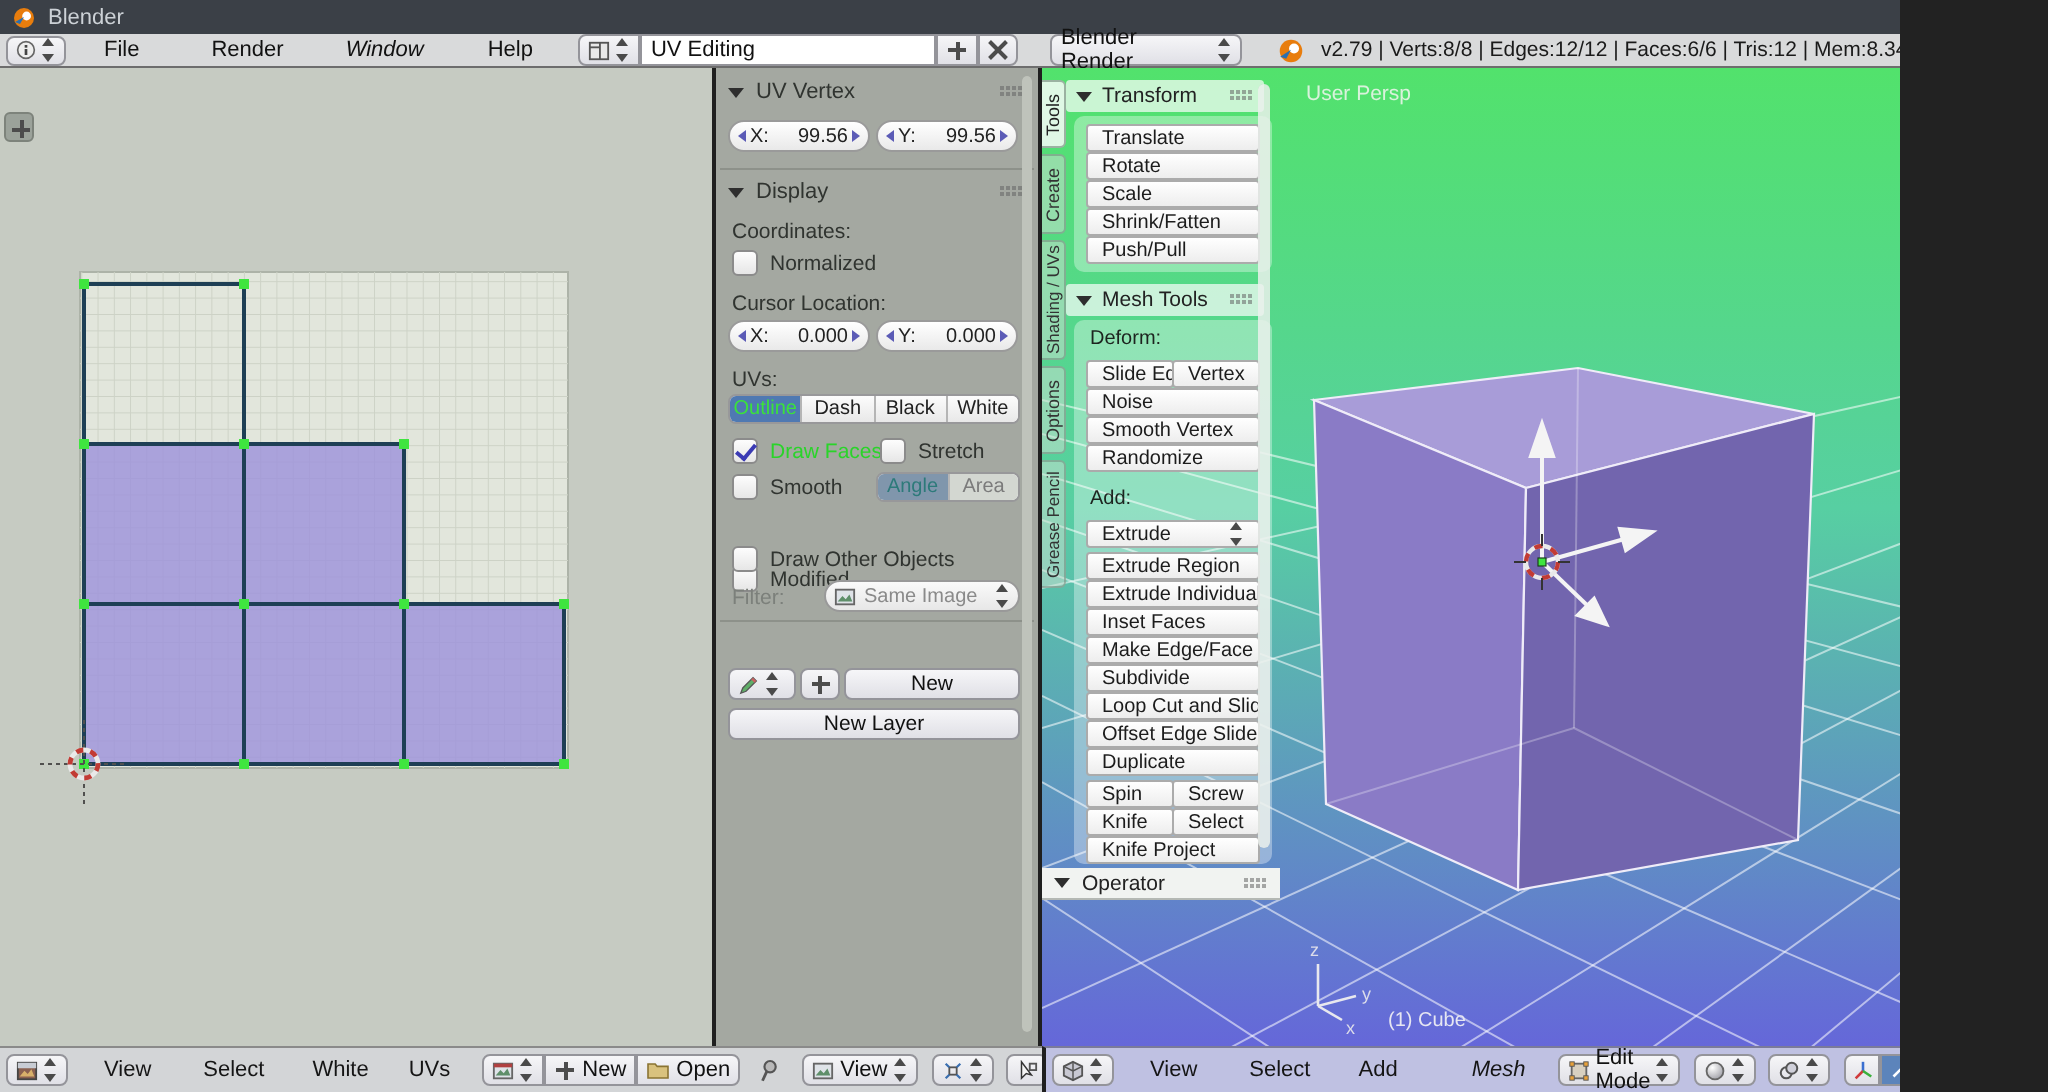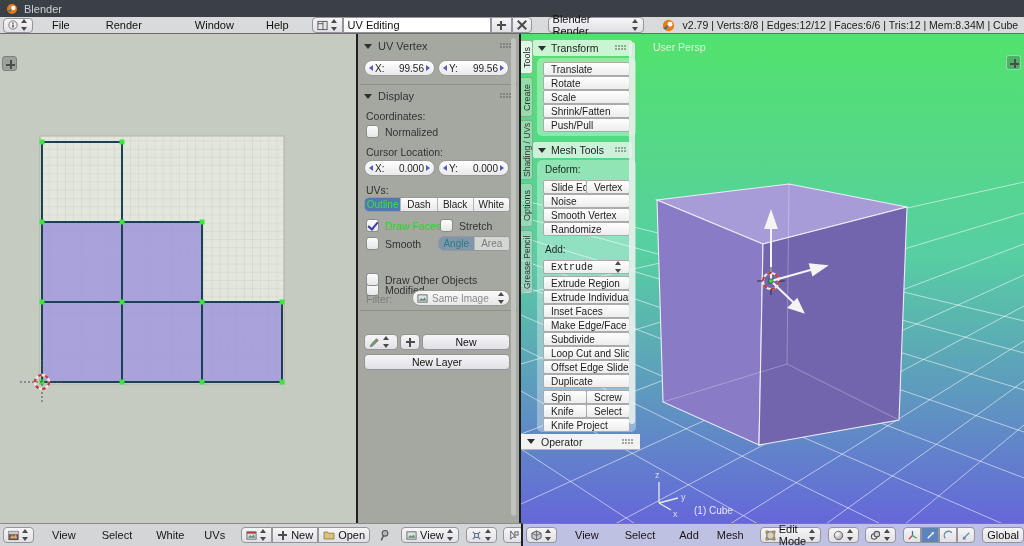--- a/index.html
+++ b/index.html
@@ -1,17 +1,17 @@
 <!DOCTYPE html>
 <html><head>
 <meta charset="utf-8">
 <style>
   * { margin:0; padding:0; box-sizing:border-box; }
   body { font-family:"Liberation Sans", sans-serif; background:#222; }
-  #app { position:relative; width:1024px; height:546px; overflow:hidden; background:#c6cbc2; font-size:11px; color:#111; }
+  #app { position:relative; width:950px; height:546px; overflow:hidden; background:#c6cbc2; font-size:11px; color:#111; }
 
   
   .abs { position:absolute; }
   .row { display:flex; align-items:center; }
   .lbl { font-size:11px; color:#111; padding:0 7px; }
   .spin { width:7px; height:12px; position:relative; flex:0 0 auto; }
   .spin::before { content:""; position:absolute; left:0; top:0; border-left:3.5px solid transparent; border-right:3.5px solid transparent; border-bottom:4px solid #4a4a4a; }
   .spin::after  { content:""; position:absolute; left:0; bottom:0; border-left:3.5px solid transparent; border-right:3.5px solid transparent; border-top:4px solid #4a4a4a; }
   .tridown { width:0; height:0; border-left:4px solid transparent; border-right:4px solid transparent; border-top:5px solid #2e2e2e; flex:0 0 auto; }
   .plus { position:relative; width:11px; height:11px; flex:0 0 auto; }
@@ -58,21 +58,21 @@
     <span class="fbtn" style="height:15px;">
       <svg class="icob" viewBox="0 0 12 12" style="width:10px;height:10px;">
           <circle cx="6" cy="6" r="5" fill="#eee" stroke="#666"></circle>
           <rect x="5.2" y="3" width="1.6" height="1.6" fill="#444"></rect>
           <rect x="5.2" y="5.4" width="1.6" height="3.6" fill="#444"></rect>
         </svg>
       <span class="spin"></span>
     </span>
     <span class="lbl" style="margin-left:8px;">File</span>
     <span class="lbl" style="margin-left:18px;">Render</span>
-    <span class="lbl" style="margin-left:35px;">Window</span>
+    <span class="lbl" style="margin-left:13px;font-style:italic;">Window</span>
     <span class="lbl" style="margin-left:14px;">Help</span>
 
     <span class="row" style="margin-left:12px;gap:0;">
       <span class="fbtn" style="border-radius:4px 0 0 4px;">
         <svg class="icob" viewBox="0 0 12 12" style="width:11px;height:11px;">
             <rect x="1" y="1.5" width="10" height="9" fill="#e8e8e8" stroke="#555"></rect>
             <line x1="6.5" y1="1.5" x2="6.5" y2="10.5" stroke="#555"></line>
             <line x1="1" y1="4" x2="6.5" y2="4" stroke="#555"></line>
           </svg>
         <span class="spin"></span>
@@ -382,21 +382,21 @@
     <div class="shelfbtn" style="top:160px;">
         <span>Noise</span>
       </div>
     <div class="shelfbtn" style="top:174px;">
         <span>Smooth Vertex</span>
       </div>
     <div class="shelfbtn" style="top:188px;">
         <span>Randomize</span>
       </div>
     <div class="abs" style="left:12px;top:210px;font-size:10px;color:#1d241f;">Add:</div>
-    <div class="shelfbtn" style="top:226px;font-family:Liberation Mono, monospace;">
+    <div class="shelfbtn" style="top:226px;">
       <span>Extrude</span>
       <span class="spin" style="margin-left:auto;"></span>
     </div>
     <div class="shelfbtn" style="top:242px;">
         <span>Extrude Region</span>
       </div>
     <div class="shelfbtn" style="top:256px;">
         <span>Extrude Individual</span>
       </div>
     <div class="shelfbtn" style="top:270px;">
@@ -549,21 +549,21 @@
     <span class="fbtn">
       <svg class="icob" viewBox="0 0 12 12" style="width:11px;height:11px;">
           <path d="M6 1 L11 3.5 L11 8.5 L6 11 L1 8.5 L1 3.5 Z" fill="#c8c8d2" stroke="#555"></path>
           <path d="M6 1 L6 6 L11 3.5 M6 6 L1 3.5 M6 6 L6 11" fill="none" stroke="#555" stroke-width="0.8"></path>
         </svg>
       <span class="spin"></span>
     </span>
     <span class="footmenu" style="margin-left:8px;">View</span>
     <span class="footmenu" style="margin-left:8px;">Select</span>
     <span class="footmenu" style="margin-left:6px;">Add</span>
-    <span class="footmenu" style="margin-left:0;">Mesh</span>
+    <span class="footmenu" style="margin-left:19px;font-style:italic;">Mesh</span>
     <span class="fbtn" style="margin-left:6px;width:92px;">
       <svg class="icob" viewBox="0 0 12 12" style="width:11px;height:11px;">
           <rect x="2" y="2" width="8" height="8" fill="#d8d0c0" stroke="#666"></rect>
           <rect x="1" y="1" width="2.4" height="2.4" fill="#e8a13a" stroke="#555" stroke-width="0.5"></rect>
           <rect x="8.6" y="1" width="2.4" height="2.4" fill="#e8a13a" stroke="#555" stroke-width="0.5"></rect>
           <rect x="1" y="8.6" width="2.4" height="2.4" fill="#e8a13a" stroke="#555" stroke-width="0.5"></rect>
           <rect x="8.6" y="8.6" width="2.4" height="2.4" fill="#e8a13a" stroke="#555" stroke-width="0.5"></rect>
         </svg>
       <span>Edit Mode</span>
       <span class="spin" style="margin-left:auto;"></span>

